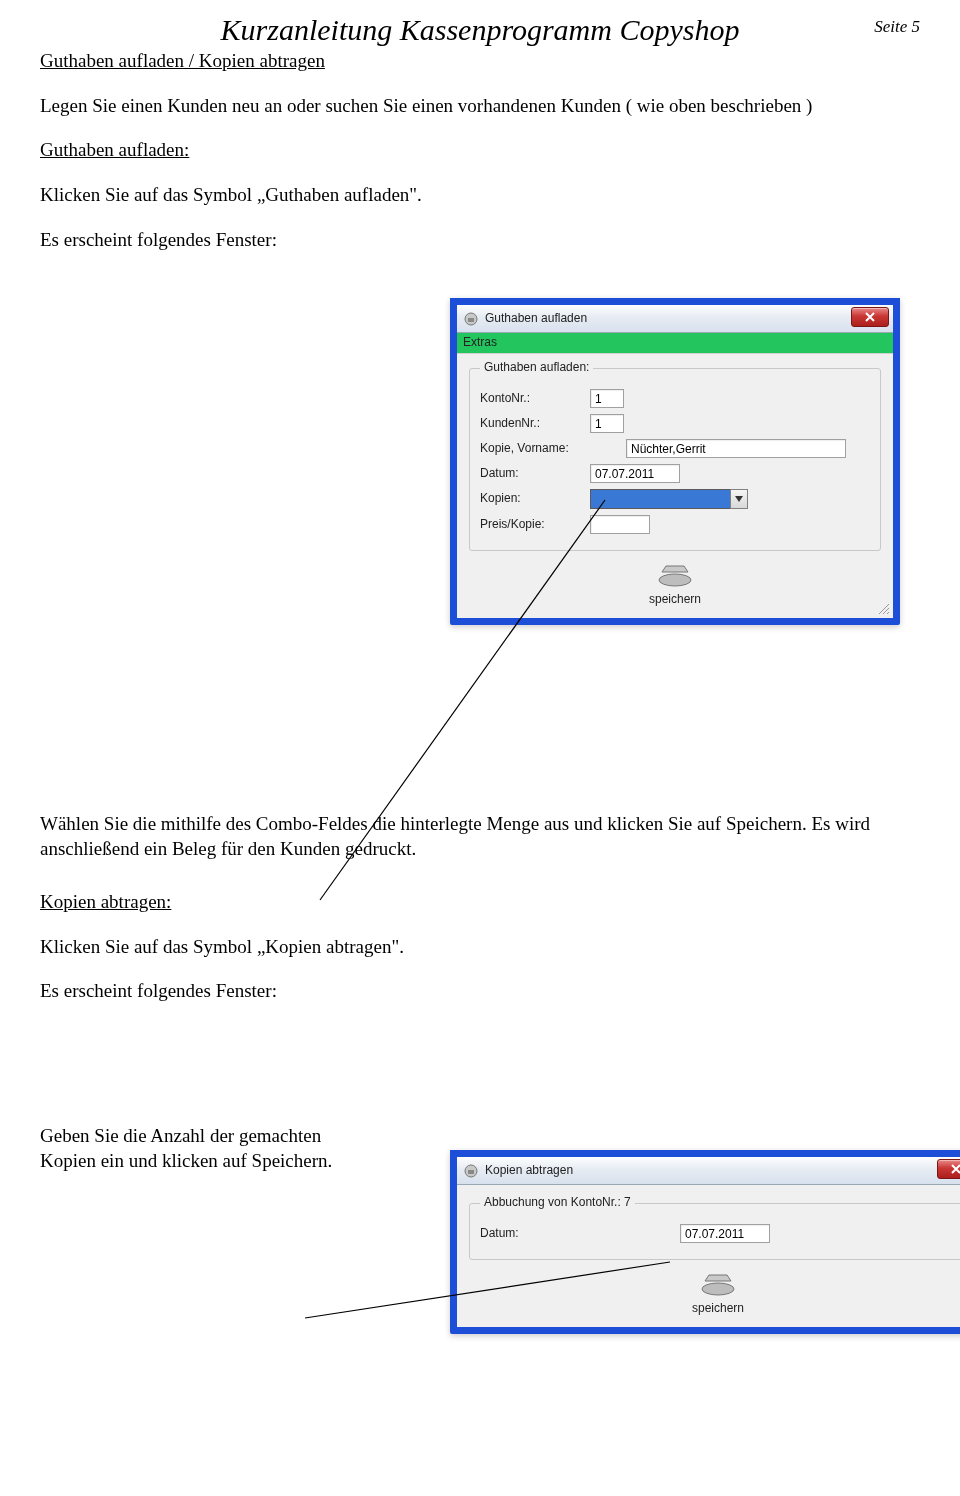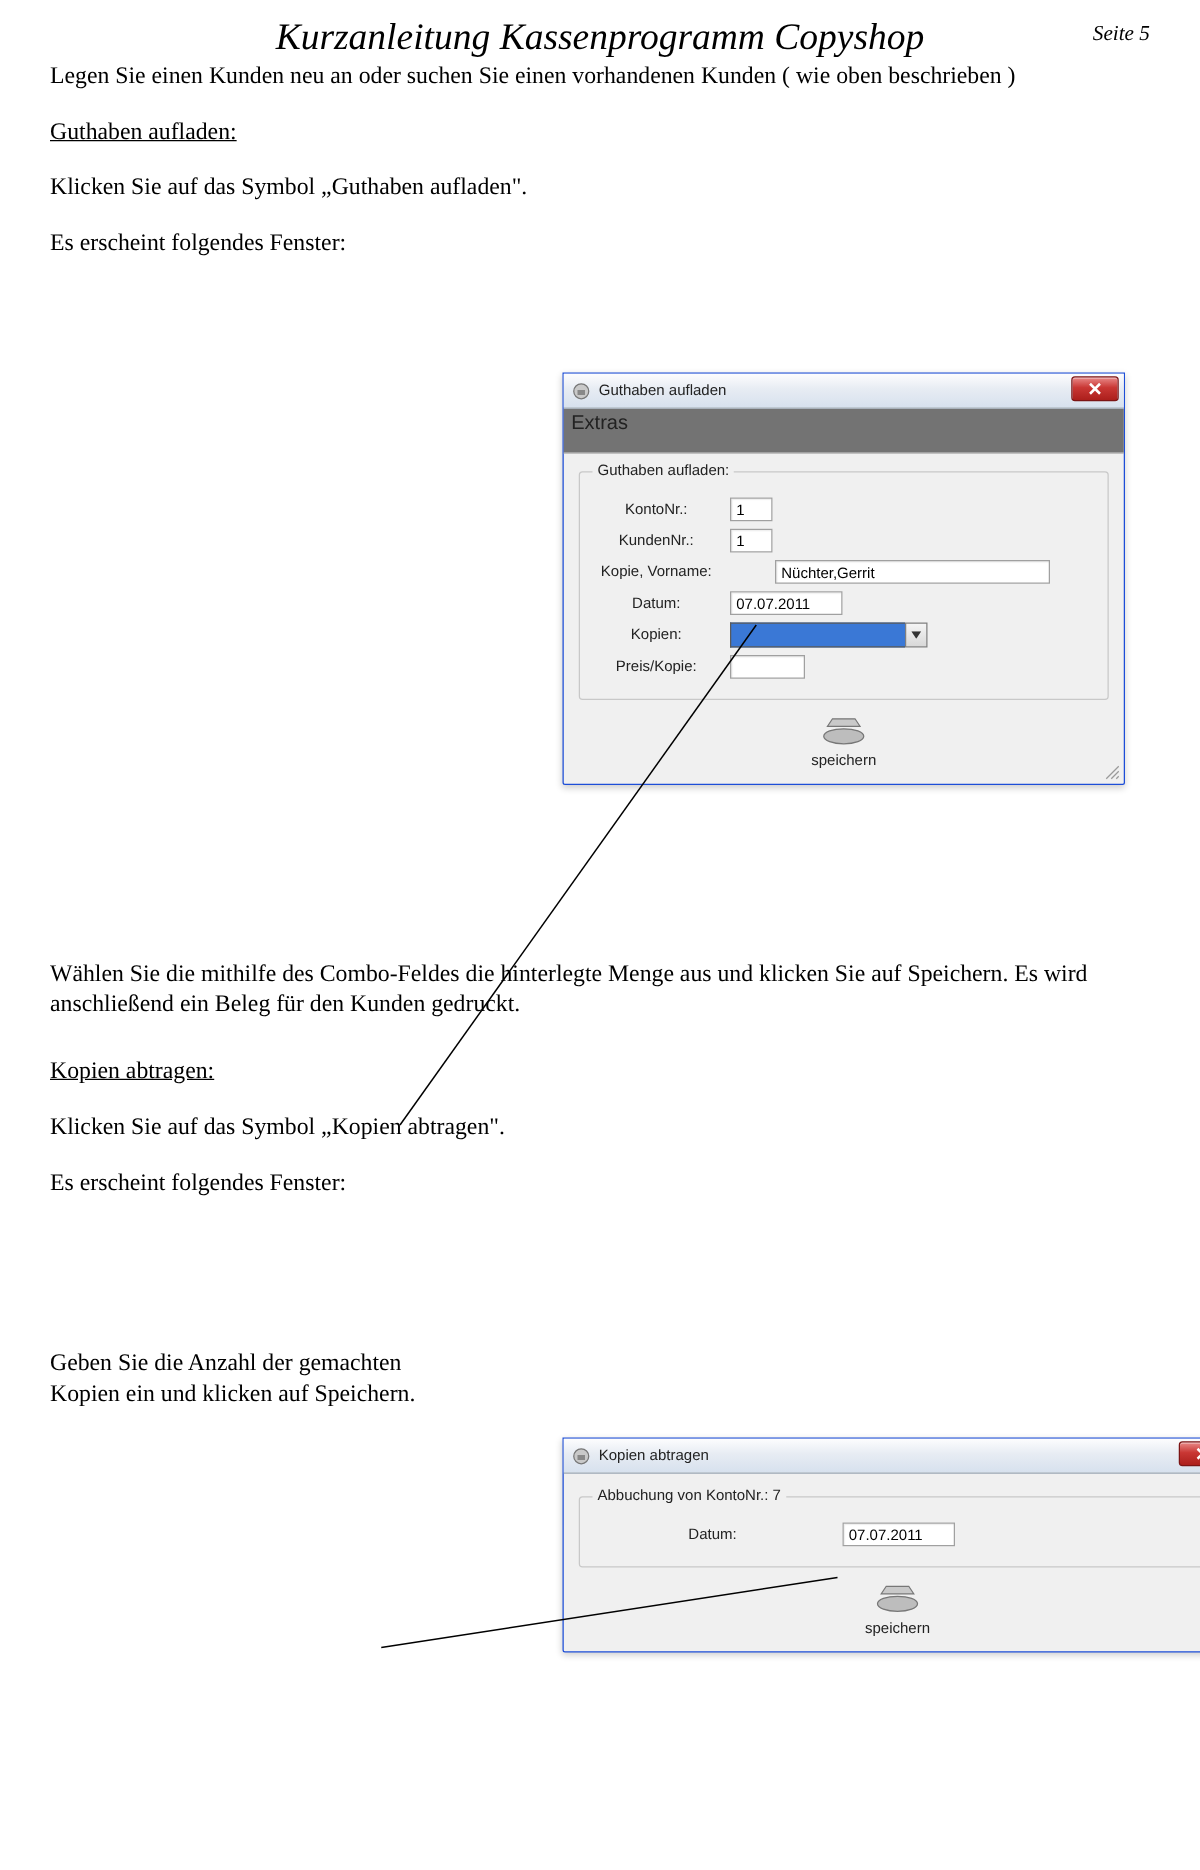--- a/index.html
+++ b/index.html
@@ -40,21 +40,21 @@
     margin-bottom: 20px;
   }
   .para {
     margin-bottom: 20px;
   }
 
   
   .win {
     position: absolute;
     background: #f0f0f0;
-    border: 1px solid #1d4ed8;
+    border: 7px solid #1d4ed8;
     border-radius: 0 0 2px 2px;
     box-shadow: 0 2px 6px rgba(0,0,0,0.2);
     font-family: "Segoe UI", Tahoma, sans-serif;
     font-size: 12px;
     color: #222;
   }
   .titlebar {
     height: 28px;
     background: linear-gradient(#fdfdfe,#e7ecf3 45%,#d7e1ee);
     border-bottom: 1px solid #9aa7b4;
@@ -73,43 +73,43 @@
     position:absolute;right:4px;top:2px;
     width:38px;height:20px;
     background: linear-gradient(#e98988,#c93734 45%,#ac1f1c);
     border:1px solid #7c1515;
     border-radius:3px;
     display:flex;align-items:center;justify-content:center;
     box-shadow: inset 0 1px rgba(255,255,255,0.4);
   }
   .close-btn svg{display:block}
   .menubar {
-    height:36px;
-    background:#737373;
+    height:21px;
+    background:#22c55e;
     border-bottom:1px solid #d0d0d0;
     padding:2px 6px;
-    font-size:16px;
+    font-size:12px;
   }
 
   .groupbox {
     margin:14px 12px 10px 12px;
     border:1px solid #c8c8c8;
     border-radius:3px;
     padding:14px 10px 10px 10px;
     position:relative;
   }
   .groupbox .legend{
     position:absolute;top:-9px;left:10px;
     background:#f0f0f0;padding:0 4px;font-size:12px;
   }
   .frow{
     display:flex;align-items:center;margin:6px 0;
   }
   .frow .lbl{
-    width:110px;text-align:center;padding-right:8px;font-size:12px;
+    width:110px;text-align:left;padding-right:8px;font-size:12px;
   }
   .textbox{
     height:19px;border:1px solid #a0a0a0;background:#fff;
     padding:0 4px;font-size:12px;font-family:inherit;
     box-shadow: inset 1px 1px 1px rgba(0,0,0,0.07);
   }
   .combo-wrap{display:flex;}
   .combo-sel{
     height:20px;background:#3a78d6;color:#fff;
     border:1px solid #5a5a5a;border-right:none;
@@ -143,20 +143,21 @@
 </head>
 <body>
 
 <div class="page">
 
   <div class="doc-header">
     <div class="doc-title">Kurzanleitung Kassenprogramm Copyshop</div>
     <div class="page-indicator">Seite 5</div>
   </div>
 
+  <div class="section-heading">Guthaben aufladen / Kopien abtragen</div>
   <div class="para">Legen Sie einen Kunden neu an oder suchen Sie einen vorhandenen Kunden ( wie oben beschrieben )</div>
   <div class="section-heading">Guthaben aufladen:</div>
   <div class="para">Klicken Sie auf das Symbol „Guthaben aufladen".</div>
   <div class="para">Es erscheint folgendes Fenster:</div>
 
   <div class="win" style="left:450px;top:298px;width:450px;">
     <div class="titlebar">
       <span class="ticon">
         <svg width="14" height="14" viewBox="0 0 14 14">
             <circle cx="7" cy="7" r="6" fill="#c9c9c9" stroke="#777"></circle>

